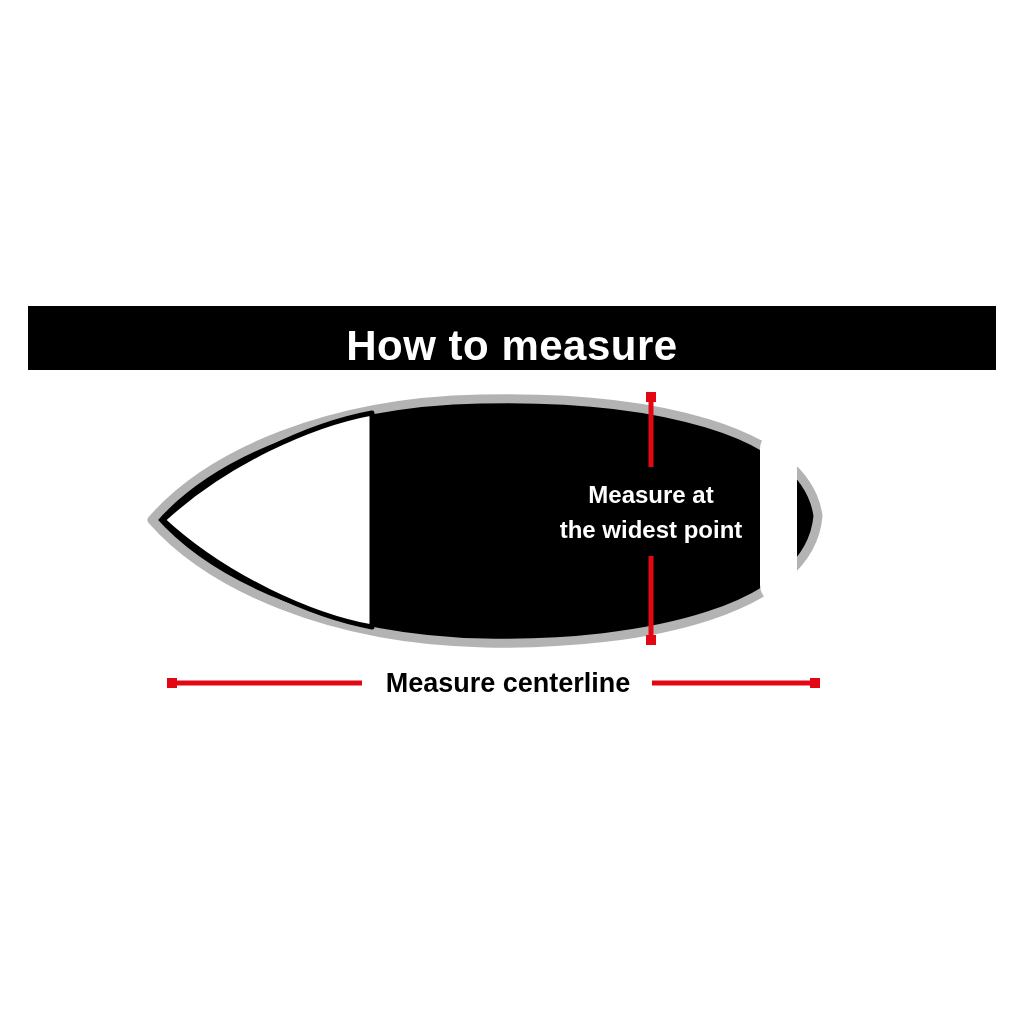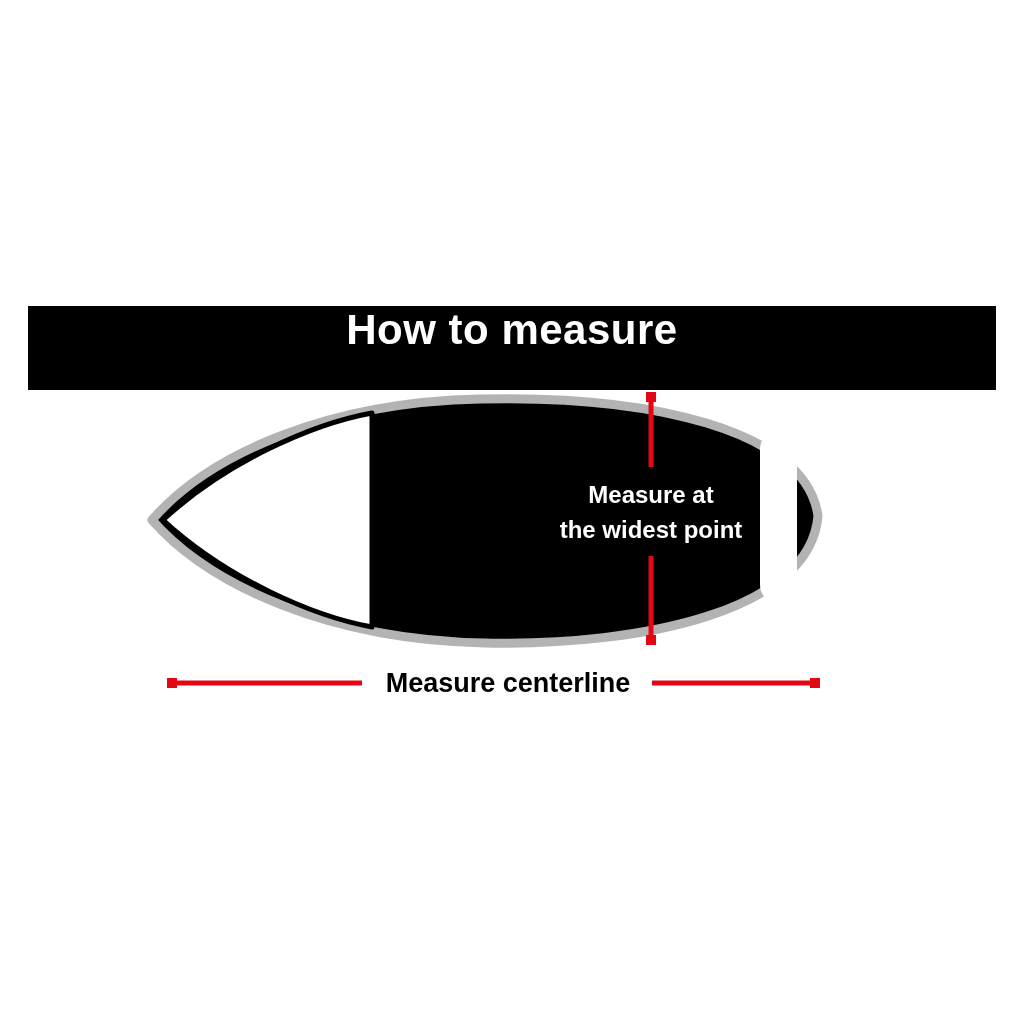--- a/index.html
+++ b/index.html
@@ -12,25 +12,25 @@
     height: 1024px;
     position: relative;
     overflow: hidden;
     font-family: "Liberation Sans", sans-serif;
   }
   .title-bar {
     position: absolute;
     left: 28px;
     right: 28px;
     top: 306px;
-    height: 84px;
+    height: 64px;
     background: #000000;
     color: #ffffff;
     display: flex;
-    align-items: flex-start;
+    align-items: flex-end;
     justify-content: center;
     font-size: 42px;
     font-weight: bold;
     letter-spacing: 0.5px;
   }
   .diagram-svg {
     position: absolute;
     left: 0;
     top: 0;
     width: 1024px;

